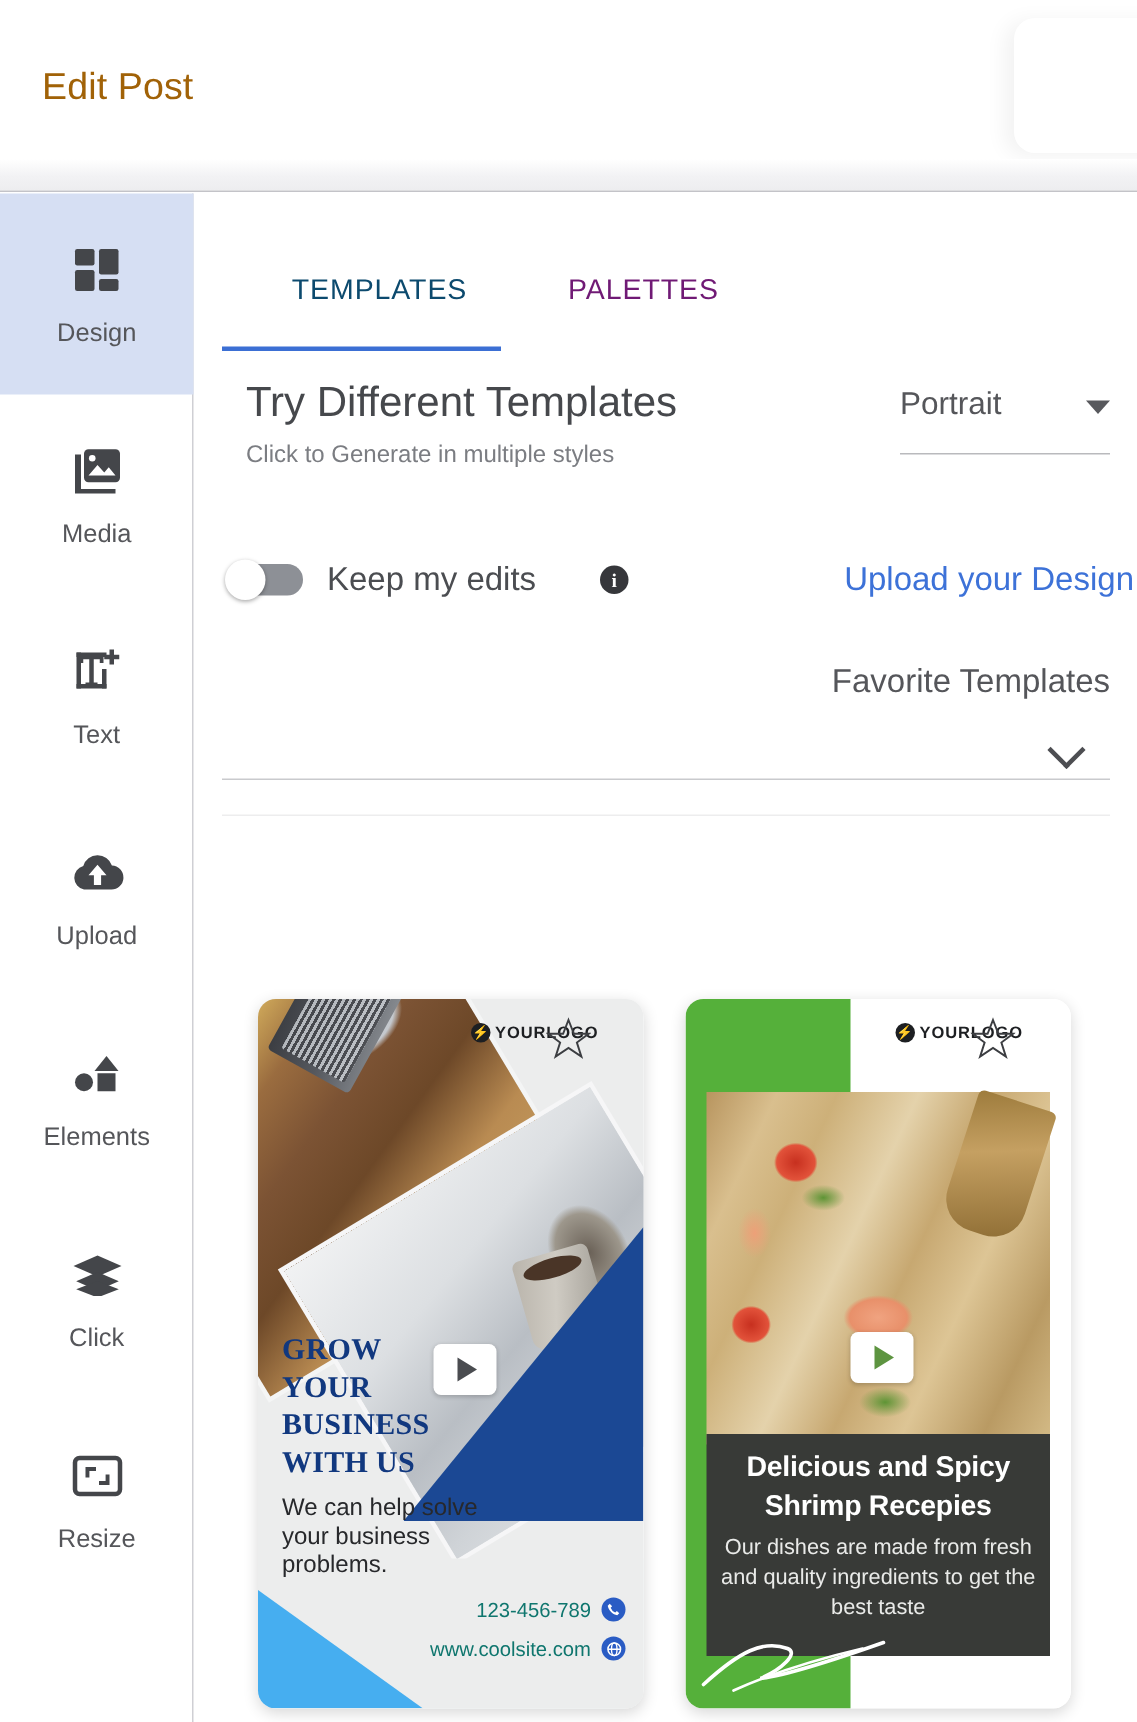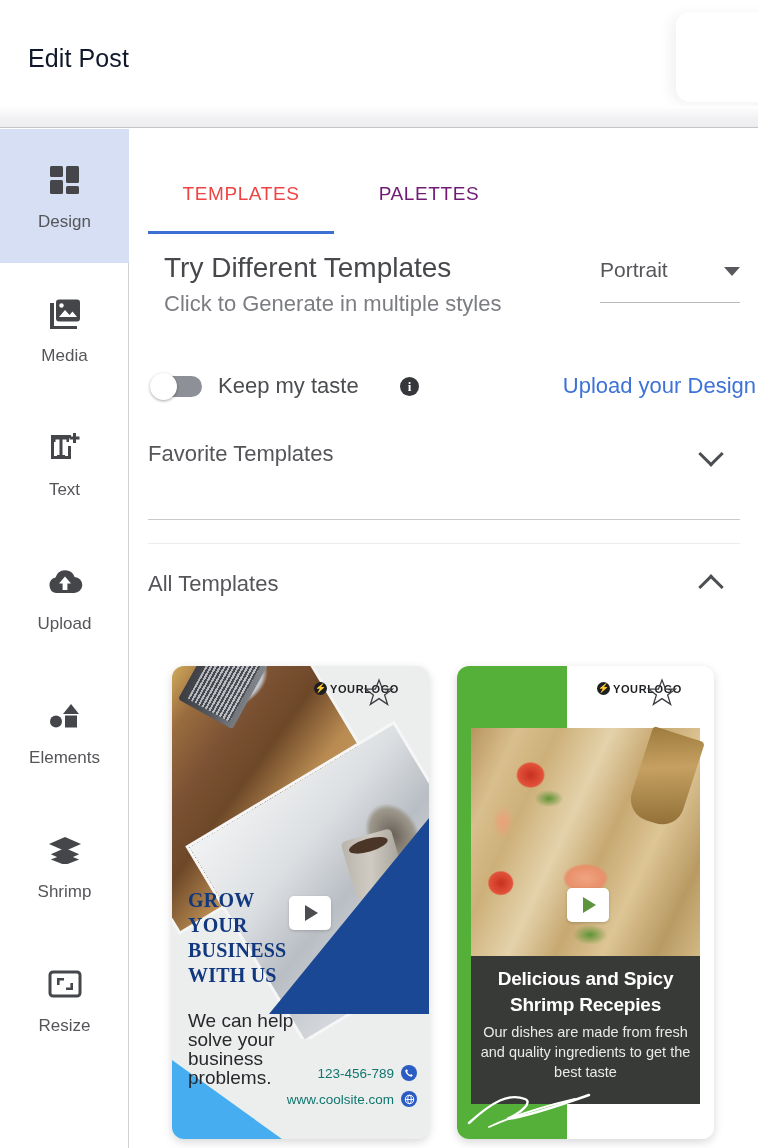--- a/index.html
+++ b/index.html
@@ -36,21 +36,21 @@
     width: 758px;
     height: 22px;
     background: linear-gradient(to bottom, #ffffff 0%, #f2f2f4 55%, #ededef 100%);
     border-bottom: 1px solid #c3c3c8;
   }
   .header-title {
     position: absolute;
     left: 28px;
     top: 42px;
     font-size: 25px;
-    color: #0f172a;
+    color: #a16207;
     letter-spacing: 0.1px;
     font-weight: 400;
     line-height: 32px;
   }
   .header-action-card {
     position: absolute;
     right: -40px;
     top: 12px;
     width: 122px;
     height: 90px;
@@ -123,21 +123,21 @@
     display: flex;
     align-items: center;
     justify-content: center;
     font-size: 19px;
     letter-spacing: 0.6px;
     cursor: pointer;
     background: none;
     border: none;
     font-family: "Liberation Sans", sans-serif;
   }
-  .tab-0 { left: 0; width: 186px; color: #ef4444; }
+  .tab-0 { left: 12px; width: 186px; color: #0c4a6e; }
   .tab-1 { left: 186px; width: 190px; color: #701a75; }
   .tab-underline {
     position: absolute;
     left: 18px;
     top: 102px;
     width: 186px;
     height: 3px;
     background: #3b6fd4;
   }
 
@@ -152,21 +152,21 @@
     position: absolute;
     left: 34px; top: 0;
     font-size: 28px;
     color: #46484c;
     line-height: 38px;
     font-weight: 400;
   }
   .h-sub {
     position: absolute;
     left: 34px; top: 43px;
-    font-size: 22px;
+    font-size: 16px;
     color: #7b7d82;
     line-height: 24px;
     font-weight: 400;
   }
   .orient {
     position: absolute;
     right: 18px; top: 6px;
     width: 140px;
     height: 48px;
     border-bottom: 1px solid #b9babd;
@@ -250,23 +250,24 @@
     cursor: pointer;
   }
 
   
   .acc {
     position: absolute;
     left: 18px;
     width: 592px;
     height: 72px;
     display: flex;
-    align-items: flex-start;
+    align-items: flex-end;
     justify-content: space-between;
     cursor: pointer;
+    flex-direction: column;
   }
   .acc-fav { top: 310px; }
   .acc-all { top: 440px; }
   .acc-title {
     font-size: 22px;
     color: #55565a;
     line-height: 30px;
   }
   .chev {
     width: 26px;
@@ -417,24 +418,23 @@
     font-size: 20px;
     line-height: 25px;
     color: #11387f;
     letter-spacing: 0.2px;
   }
   .c1-body {
     position: absolute;
     left: 16px; top: 330px;
     z-index: 3;
     width: 136px;
-    font-size: 19px;
+    font-size: 16px;
     line-height: 19px;
     color: #27282b;
-    margin-top: 15px;
   }
   .c1-contact {
     position: absolute;
     right: 12px;
     z-index: 4;
     display: flex;
     align-items: center;
     gap: 7px;
     font-size: 13.5px;
     color: #0f766e;
@@ -650,21 +650,21 @@
     </div>
 
     <div class="side-item">
       <span class="side-ico">
         <svg width="34" height="28" viewBox="0 0 34 28">
           <path d="M17 1 L33 8 L17 15 L1 8 Z" fill="#44464a"></path>
           <path d="M17 12 L31.2 18.2 L17 24.4 L2.8 18.2 Z" fill="#44464a"></path>
           <path d="M17 18 L31.2 23.5 L17 29 L2.8 23.5 Z" fill="#44464a"></path>
         </svg>
       </span>
-      <span class="side-label">Shrimp</span>
+      <span class="side-label">Click</span>
     </div>
 
     <div class="side-item">
       <span class="side-ico">
         <svg width="34" height="28" viewBox="0 0 34 28">
           <rect x="2" y="2" width="30" height="24" rx="3" fill="none" stroke="#44464a" stroke-width="3"></rect>
           <path d="M9 8 h7 v2.6 h-4.4 v4.4 H9 Z" fill="#44464a"></path>
           <path d="M25 20 h-7 v-2.6 h4.4 v-4.4 H25 Z" fill="#44464a"></path>
         </svg>
       </span>
@@ -688,36 +688,32 @@
         <span class="orient-label">Portrait</span>
         <span class="caret-down"></span>
       </div>
     </div>
 
     <div class="toggle-row">
       <div class="switch">
         <span class="switch-track"></span>
         <span class="switch-knob"></span>
       </div>
-      <div class="toggle-label">Keep my taste</div>
+      <div class="toggle-label">Keep my edits</div>
       <div class="info-dot">i</div>
       <div class="upload-link">Upload your Design</div>
     </div>
 
     <div class="acc acc-fav">
       <span class="acc-title">Favorite Templates</span>
       <span class="chev"></span>
     </div>
     <div class="acc-divider"></div>
     <div class="acc-divider2"></div>
 
-    <div class="acc acc-all">
-      <span class="acc-title">All Templates</span>
-      <span class="chev up"></span>
-    </div>
 
     <div class="tpl-grid">
 
       <div class="tpl-card tpl-card-0">
         <div class="tpl-inner">
           <div class="c1-bg"></div>
 
           <div class="c1-photo-a">
             <div class="c1-laptop-a"></div>
           </div>

